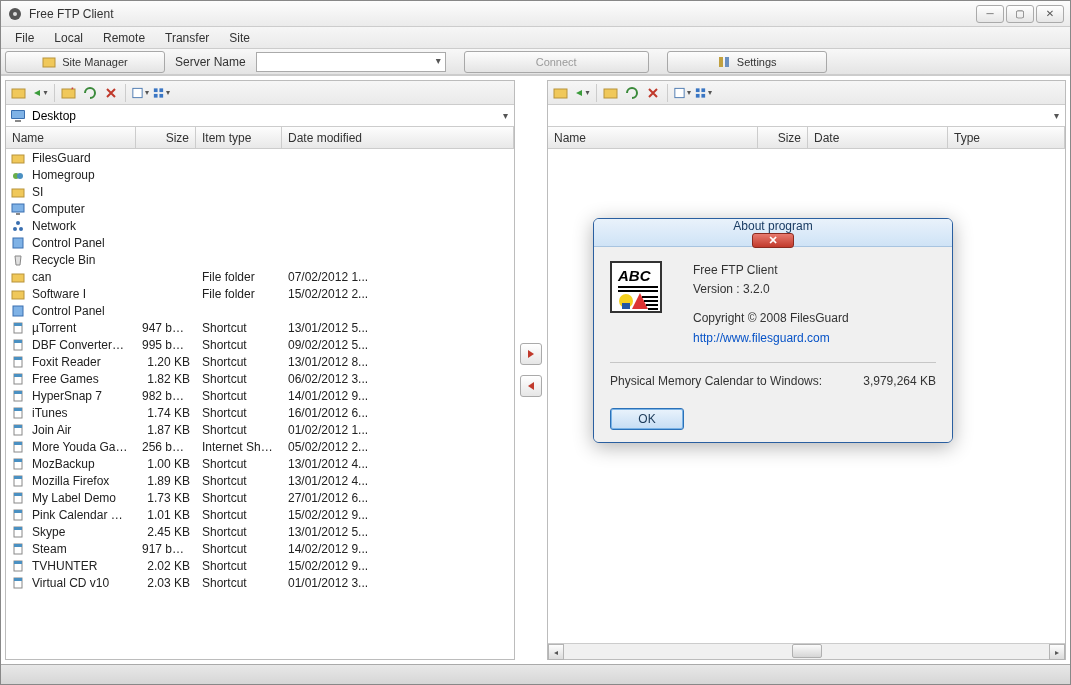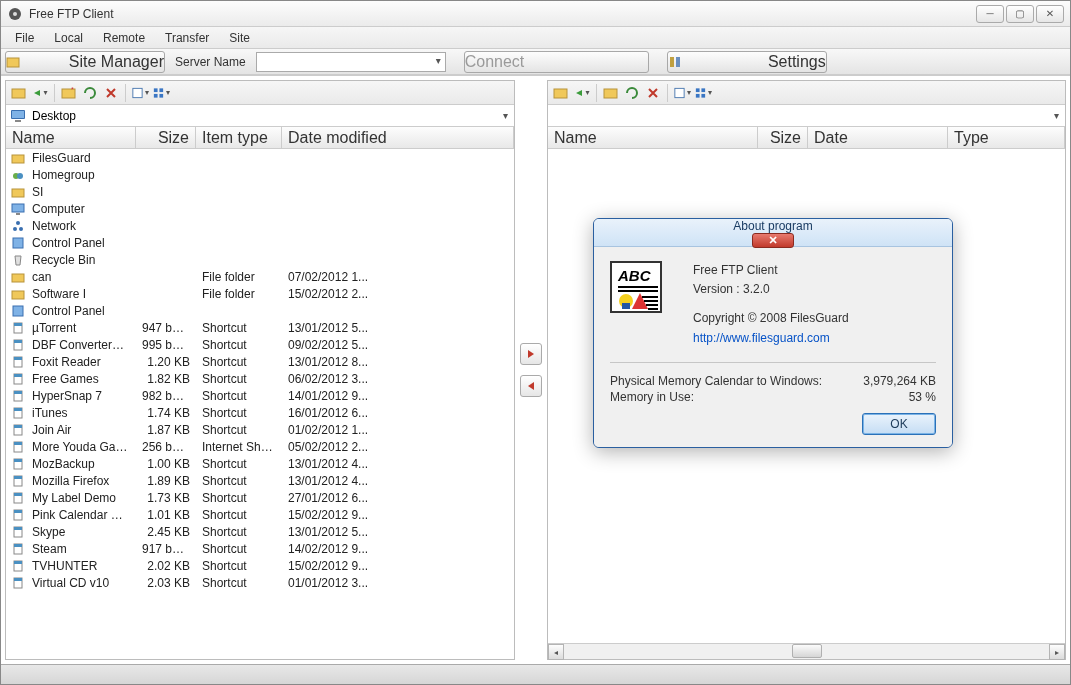--- a/index.html
+++ b/index.html
@@ -12,21 +12,21 @@
 .title-text { font-size: 12px; color: #333; flex: 1; }
 .win-btns { display: flex; gap: 2px; }
 .win-btn { width: 28px; height: 18px; border: 1px solid #aaa; border-radius: 3px; background: linear-gradient(#fff,#e6e6e6); display: flex; align-items: center; justify-content: center; font-size: 10px; color: #555; }
 
 
 .menubar { height: 22px; background: linear-gradient(#f6f6f6,#eaeaea); display: flex; align-items: center; padding: 0 6px; border-bottom: 1px solid #ccc; gap: 4px; }
 .menu-item { padding: 2px 8px; color: #333; cursor: default; }
 
 
 .btnbar { height: 26px; background: linear-gradient(#f8f8f8,#e4e4e4); display: flex; align-items: center; padding: 0 4px; border-bottom: 1px solid #ccc; gap: 4px; }
-.big-btn { height: 22px; border: 1px solid #a8a8a8; border-radius: 3px; background: linear-gradient(#fdfdfd,#e4e4e4); display: flex; align-items: center; justify-content: space-between; padding: 0 30px; gap: 6px; font-size: 16px; color: #333; }
+.big-btn { height: 22px; border: 1px solid #a8a8a8; border-radius: 3px; background: linear-gradient(#fdfdfd,#e4e4e4); display: flex; align-items: center; justify-content: center; padding: 0 30px; gap: 6px; font-size: 11px; color: #333; }
 .big-btn.disabled { color: #9a9a9a; }
 .server-lbl { padding: 0 6px; color: #333; }
 .combo { height: 20px; width: 190px; border: 1px solid #aaa; background: #fff; position: relative; }
 .combo::after { content: "▾"; position: absolute; right: 4px; top: 2px; color: #555; font-size: 10px; }
 
 
 .content { flex: 1; display: flex; background: #fff; border-top: 1px solid #ccc; position: relative; }
 .pane { display: flex; flex-direction: column; border: 1px solid #bcbcbc; margin: 4px; background: #fff; }
 .pane.left { width: 510px; }
 .pane.right { flex: 1; }
@@ -39,21 +39,21 @@
 .tb-sep { width: 1px; height: 18px; background: #ccc; margin: 0 2px; }
 .dd-arrow::after { content: "▾"; font-size: 8px; color: #555; margin-left: 1px; }
 
 
 .pathbar { height: 22px; border-bottom: 1px solid #ccc; display: flex; align-items: center; padding: 0 4px; background: #fff; position: relative; }
 .pathbar::after { content: "▾"; position: absolute; right: 6px; font-size: 10px; color: #555; }
 .monitor-icon { width: 16px; height: 14px; margin-right: 6px; }
 
 
 .cols { height: 22px; border-bottom: 1px solid #ccc; background: linear-gradient(#fdfdfd,#e8e8e8); display: flex; }
-.col { border-right: 1px solid #ccc; padding: 3px 6px; color: #333; font-size: 16px; display: flex; align-items: center; }
+.col { border-right: 1px solid #ccc; padding: 3px 6px; color: #333; font-size: 12px; display: flex; align-items: center; }
 .col.right-align { justify-content: flex-end; }
 
 
 .filelist { flex: 1; overflow: hidden; background: #fff; }
 .row { display: flex; height: 17px; align-items: center; }
 .cell { padding: 0 6px; font-size: 12px; color: #222; overflow: hidden; white-space: nowrap; text-overflow: ellipsis; }
 .cell.right-align { text-align: right; }
 .file-icon { width: 16px; height: 16px; margin-left: 4px; flex-shrink: 0; display: flex; align-items: center; justify-content: center; }
 
 
@@ -71,21 +71,21 @@
 .dlg-title-text { flex: 1; color: #1a3c63; font-size: 12px; }
 .dlg-close { width: 42px; height: 18px; background: linear-gradient(#e87a6f,#c13a2c); border: 1px solid #8a2a20; border-radius: 3px; display: flex; align-items: center; justify-content: center; color: #fff; font-size: 11px; font-weight: bold; }
 .dlg-body { padding: 14px 16px 12px 16px; background: #f0f0f0; }
 .dlg-row1 { display: flex; gap: 31px; }
 .abc-box { width: 52px; height: 52px; border: 2px solid #333; background: #fff; padding: 2px; }
 .dlg-info { font-size: 12px; line-height: 1.6; color: #333; }
 .dlg-link { color: #0753c7; }
 .dlg-hr { border: none; border-top: 1px solid #c6c6c6; margin: 14px 0 10px 0; }
 .mem-grid { font-size: 12px; color: #333; }
 .mem-row { display: flex; justify-content: space-between; padding: 1px 0; }
-.dlg-btns { display: flex; justify-content: flex-end; margin-top: 8px; }
+.dlg-btns { display: flex; margin-top: 19px; }
 .ok-btn { width: 74px; height: 22px; border: 1px solid #2b71b8; border-radius: 3px; background: linear-gradient(#eaf3fc,#c5ddf4); color: #1d3b5a; font-size: 12px; box-shadow: 0 0 0 1px #7ab3e6 inset; }
 
 
 .svg-folder { fill: #f0c85a; stroke: #b8933a; }
 .svg-arrow-green { fill: #3b9c3b; }
 .svg-red-x { stroke: #c0392b; stroke-width: 2; }
 .svg-blue { fill: #3a76c4; }
 </style>
 </head>
 <body>
@@ -612,22 +612,18 @@
         <div>Copyright © 2008 FilesGuard</div>
         <div class="dlg-link">http://www.filesguard.com</div>
       </div>
     </div>
     <hr class="dlg-hr">
     <div class="mem-grid">
       <div class="mem-row">
         <span>Physical Memory Calendar to Windows:</span>
         <span>3,979,264 KB</span>
       </div>
-      <div class="mem-row">
-        <span>Memory in Use:</span>
-        <span>53 %</span>
-      </div>
     </div>
     <div class="dlg-btns">
       <button class="ok-btn">OK</button>
     </div>
   </div>
 </div>
 
 </body></html>

